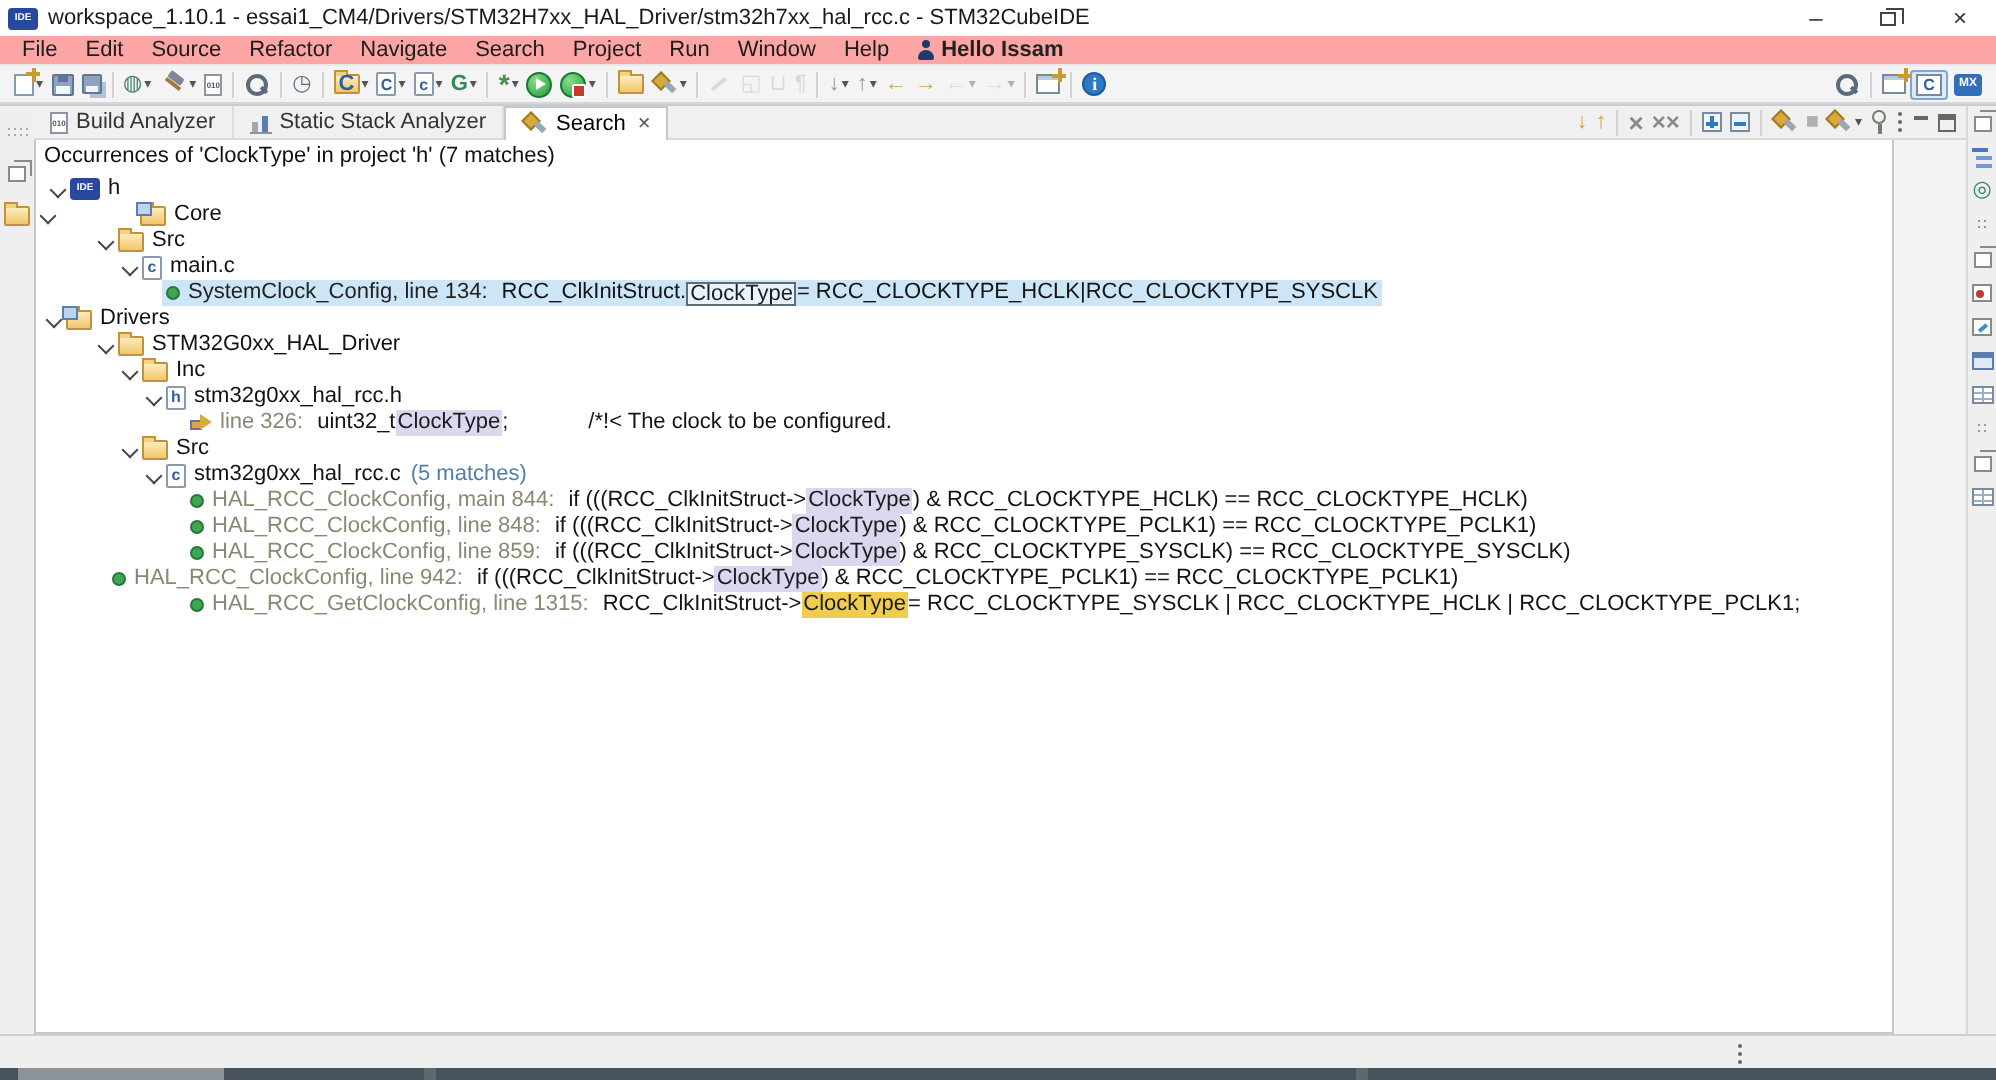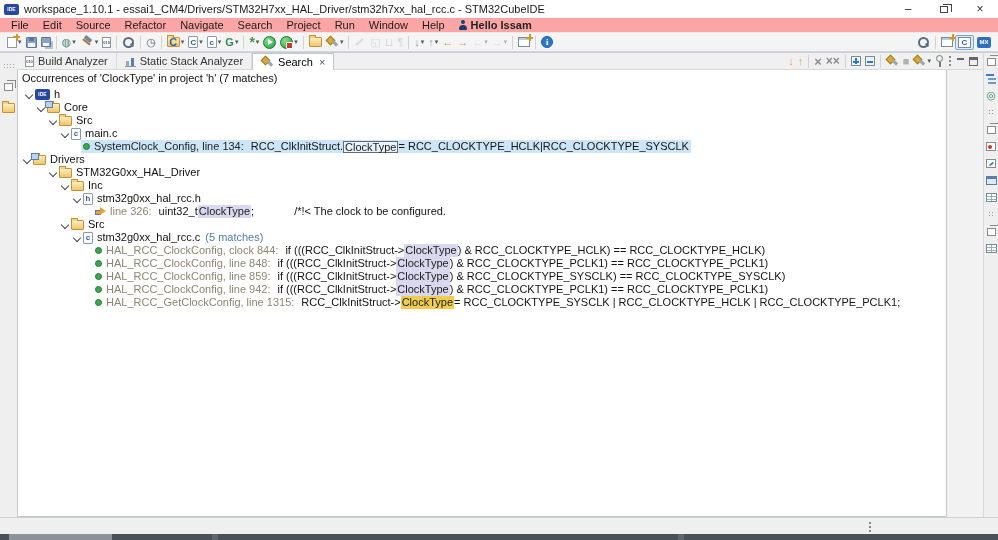--- a/index.html
+++ b/index.html
@@ -476,21 +476,21 @@
           <span class="chwrap">
             <span class="ic ic-chev"></span>
           </span>
           <span class="rline">
             <span class="ic ic-proj">
               <span class="flet">IDE</span>
             </span>
             <span class="lbl">h</span>
           </span>
         </div>
-        <div class="trow" style="padding-left: 17px;">
+        <div class="trow" style=" gap: 40px;">
           <span class="chwrap">
             <span class="ic ic-chev"></span>
           </span>
           <span class="rline">
             <span class="ic ic-folder-mod"></span>
             <span class="lbl">Core</span>
           </span>
         </div>
         <div class="trow" style="padding-left: 29px;">
           <span class="chwrap">
@@ -589,21 +589,21 @@
               <span class="flet">c</span>
             </span>
             <span class="lbl">stm32g0xx_hal_rcc.c</span>
             <span class="cnt">(5 matches)</span>
           </span>
         </div>
         <div class="trow" style="padding-left: 65px;">
           <span class="chwrap"></span>
           <span class="rline">
             <span class="ic ic-dot"></span>
-            <span class="prefix">HAL_RCC_ClockConfig, clock 844:</span>
+            <span class="prefix">HAL_RCC_ClockConfig, main 844:</span>
             <span class="code">if (((RCC_ClkInitStruct-&gt;</span>
             <span class="m m-read">ClockType</span>
             <span class="code">) &amp; RCC_CLOCKTYPE_HCLK) == RCC_CLOCKTYPE_HCLK)</span>
           </span>
         </div>
         <div class="trow" style="padding-left: 65px;">
           <span class="chwrap"></span>
           <span class="rline">
             <span class="ic ic-dot"></span>
             <span class="prefix">HAL_RCC_ClockConfig, line 848:</span>
@@ -615,21 +615,21 @@
         <div class="trow" style="padding-left: 65px;">
           <span class="chwrap"></span>
           <span class="rline">
             <span class="ic ic-dot"></span>
             <span class="prefix">HAL_RCC_ClockConfig, line 859:</span>
             <span class="code">if (((RCC_ClkInitStruct-&gt;</span>
             <span class="m m-read">ClockType</span>
             <span class="code">) &amp; RCC_CLOCKTYPE_SYSCLK) == RCC_CLOCKTYPE_SYSCLK)</span>
           </span>
         </div>
-        <div class="trow" style="padding-left: 65px;">
+        <div class="trow" style="padding-left: 26px;">
           <span class="chwrap"></span>
           <span class="rline">
             <span class="ic ic-dot"></span>
             <span class="prefix">HAL_RCC_ClockConfig, line 942:</span>
             <span class="code">if (((RCC_ClkInitStruct-&gt;</span>
             <span class="m m-read">ClockType</span>
             <span class="code">) &amp; RCC_CLOCKTYPE_PCLK1) == RCC_CLOCKTYPE_PCLK1)</span>
           </span>
         </div>
         <div class="trow" style="padding-left: 65px;">

